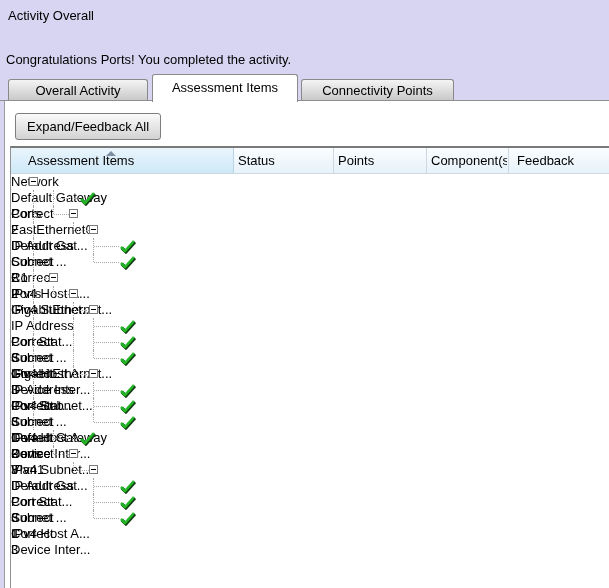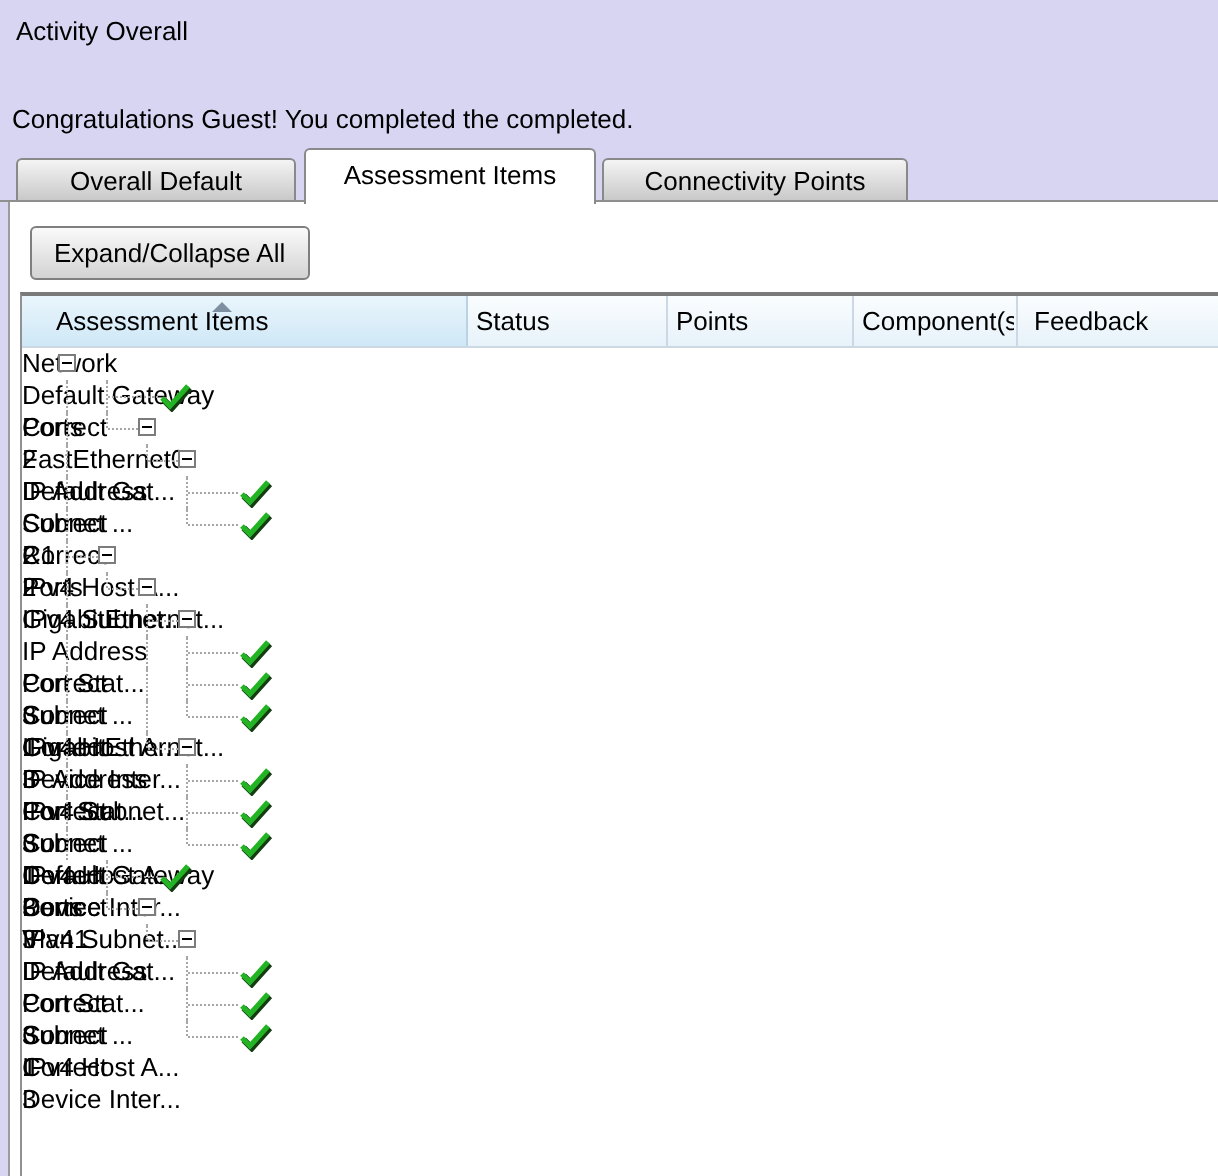--- a/index.html
+++ b/index.html
@@ -51,29 +51,29 @@
   .vline{position:absolute;width:0;border-left:1px dotted #a6a6a6}
   .hstub{position:absolute;height:0;border-top:1px dotted #a6a6a6;top:8px}
   .exp{position:absolute;top:3px;width:9px;height:9px;background:#fff;border:1px solid #7c7c7c;box-sizing:border-box}
   .exp i{position:absolute;left:1px;right:1px;top:3px;border-top:1px solid #000}
   .chk{position:absolute;top:2px}
 </style>
 </head>
 <body>
 
 <div class="abs" id="title">Activity Overall</div>
-<div class="abs" id="congrats">Congratulations Guest! You completed the completed.</div>
-
-<div class="tab" style="left:8px;width:140px"><span>Overall Default</span></div>
+<div class="abs" id="congrats">Congratulations Ports! You completed the activity.</div>
+
+<div class="tab" style="left:8px;width:140px"><span>Overall Activity</span></div>
 <div class="tab active" style="left:152px;width:146px"><span>Assessment Items</span></div>
 <div class="tab" style="left:301px;width:153px"><span>Connectivity Points</span></div>
 <div id="tabline"></div>
 <div id="panel"></div>
 
-<button id="expand-btn">Expand/Collapse All</button>
+<button id="expand-btn">Expand/Feedback All</button>
 
 <div id="table">
   <div id="thead">
     <div class="c1bg"></div>
     <div class="hsep" style="left:322px"></div>
     <div class="hsep" style="left:415px"></div>
     <div class="hsep" style="left:497px"></div>
     <div id="sort-arrow"></div>
     <span class="hlabel" style="left:17px;width:200px">Assessment Items</span>
     <span class="hlabel" style="left:327px;width:84px">Points</span>

